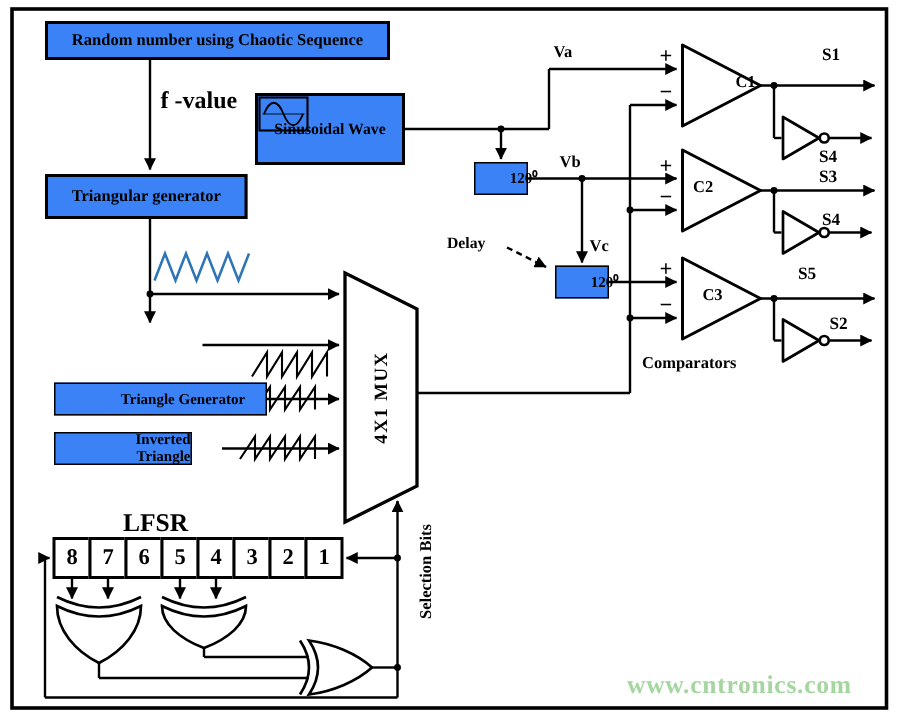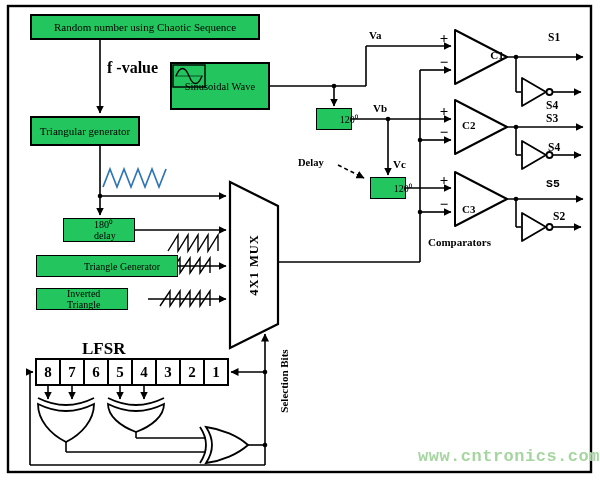--- a/index.html
+++ b/index.html
@@ -1,34 +1,34 @@
 <!DOCTYPE html>
 <html><head>
 <meta charset="utf-8">
 <style>
   html,body{margin:0;padding:0;background:#fff;}
   #stage{position:relative;width:600px;height:480px;background:#ffffff;overflow:hidden;
          font-family:"Liberation Serif",serif;color:#000;}
   svg{position:absolute;left:0;top:0;z-index:1;}
-  .box{position:absolute;box-sizing:border-box;background:#22c55e;border:2px solid #000;
-       display:flex;align-items:center;justify-content:center;text-align:left;
-       font-weight:normal;font-size:11px;z-index:2;line-height:1.1;}
+  .box{position:absolute;box-sizing:border-box;background:#3b82f6;border:2px solid #000;
+       display:flex;align-items:center;justify-content:center;text-align:right;
+       font-weight:bold;font-size:11px;z-index:2;line-height:1.1;}
   .box.small{border-width:1.6px;font-size:10px;padding-left:30px;}
   .lbl{position:absolute;font-weight:bold;z-index:2;white-space:nowrap;font-size:11px;}
   .vlabel{position:absolute;z-index:2;font-weight:bold;text-align:center;transform:rotate(-90deg);}
   .sign{position:absolute;z-index:3;font-weight:bold;font-size:15px;width:14px;height:16px;
         line-height:16px;text-align:center;}
   .slabel{position:absolute;z-index:2;font-weight:bold;font-size:11.5px;}
   #lfsr-register{position:absolute;left:35px;top:358px;display:flex;z-index:2;}
   .cell{box-sizing:border-box;width:26px;height:28px;border:2px solid #000;margin-left:-2px;
         background:#fff;display:flex;align-items:center;justify-content:center;
         font-weight:bold;font-size:15px;}
   .cell:first-child{margin-left:0;}
   #sine-box{flex-direction:column;padding-top:2px;}
-  #watermark{position:absolute;left:418px;top:447px;z-index:2;font-family:Liberation Mono, monospace;
+  #watermark{position:absolute;left:418px;top:447px;z-index:2;font-family:Liberation Serif, serif;
              font-weight:bold;font-size:17px;color:#a5d6a0;letter-spacing:0.5px;}
 </style>
 </head>
 <body>
 
 <div id="stage">
 
   <svg width="600" height="480" viewBox="0 0 600 480">
     <defs>
       <marker id="ar" markerWidth="9" markerHeight="8" refX="7.5" refY="4" orient="auto" markerUnits="userSpaceOnUse">
@@ -171,32 +171,31 @@
         <path d="M200 427 Q212 445 200 463"></path>
         <path d="M206 427 Q218 445 206 463 C222 461 238 454 248 445 C238 436 222 429 206 427 Z" fill="#fff"></path>
       </g>
     </g>
   </svg>
 
   <div class="box" style="left:30px;top:14px;width:230px;height:26px;">Random number using Chaotic Sequence</div>
 
   <div class="lbl" style="left:107px;top:59px;font-size:16px;">f -value</div>
 
-  <div class="box" style="left:30px;top:116px;width:110px;height:30px;">Triangular generator</div>
+  <div class="box" style="left:30px;top:116px;width:135px;height:30px;">Triangular generator</div>
 
   <div class="box" id="sine-box" style="left:170px;top:62px;width:100px;height:48px;font-size:10.5px;">
     <div>Sinusoidal Wave</div>
     <svg width="34" height="24" viewBox="0 0 34 24">
       <rect x="1" y="1" width="32" height="22" fill="none" stroke="#000" stroke-width="1.4"></rect>
       <line x1="3" y1="12" x2="31" y2="12" stroke="#000" stroke-width="0.6"></line>
       <path d="M4 12 C8 2, 13 2, 17 12 C21 22, 26 22, 30 12" fill="none" stroke="#000" stroke-width="1.3"></path>
     </svg>
   </div>
 
-  <div class="box small" style="left:63px;top:218px;width:72px;height:24px;">180⁰ delay</div>
 
   <div class="box small" style="left:36px;top:255px;width:142px;height:22px;">Triangle Generator</div>
 
   <div class="box small" style="left:36px;top:288px;width:92px;height:22px;">Inverted Triangle</div>
 
   <div class="box small" style="left:316px;top:108px;width:36px;height:22px;">120⁰</div>
 
   <div class="box small" style="left:370px;top:177px;width:36px;height:22px;">120⁰</div>
 
   <div class="lbl" style="left:298px;top:157px;font-size:10.5px;">Delay</div>
@@ -210,29 +209,29 @@
 
   <div class="sign" style="left:437px;top:30px;">+</div>
   <div class="sign" style="left:437px;top:54px;">−</div>
   <div class="sign" style="left:437px;top:103px;">+</div>
   <div class="sign" style="left:437px;top:124px;">−</div>
   <div class="sign" style="left:437px;top:172px;">+</div>
   <div class="sign" style="left:437px;top:196px;">−</div>
 
   <div class="lbl" style="left:484px;top:49px;width:26px;text-align:center;">C1</div>
   <div class="lbl" style="left:462px;top:119px;width:26px;text-align:left;">C2</div>
-  <div class="lbl" style="left:462px;top:191px;width:26px;margin-top:12px;">C3</div>
+  <div class="lbl" style="left:462px;top:191px;width:26px;text-align:center;">C3</div>
 
   <div class="lbl" style="left:428px;top:236px;">Comparators</div>
 
   <div class="slabel" style="left:548px;top:31px;text-align:center;">S1</div>
   <div class="slabel" style="left:546px;top:99px;">S4</div>
   <div class="slabel" style="left:546px;top:112px;">S3</div>
   <div class="slabel" style="left:548px;top:141px;">S4</div>
-  <div class="slabel" style="left:546px;top:177px;font-family:Liberation Mono, monospace;">S5</div>
+  <div class="slabel" style="left:532px;top:177px;">S5</div>
   <div class="slabel" style="left:553px;top:210px;">S2</div>
 
   <div class="lbl" style="left:82px;top:339px;font-size:17px;">LFSR</div>
   <div id="lfsr-register">
     <div class="cell">8</div>
     <div class="cell">7</div>
     <div class="cell">6</div>
     <div class="cell">5</div>
     <div class="cell">4</div>
     <div class="cell">3</div>

